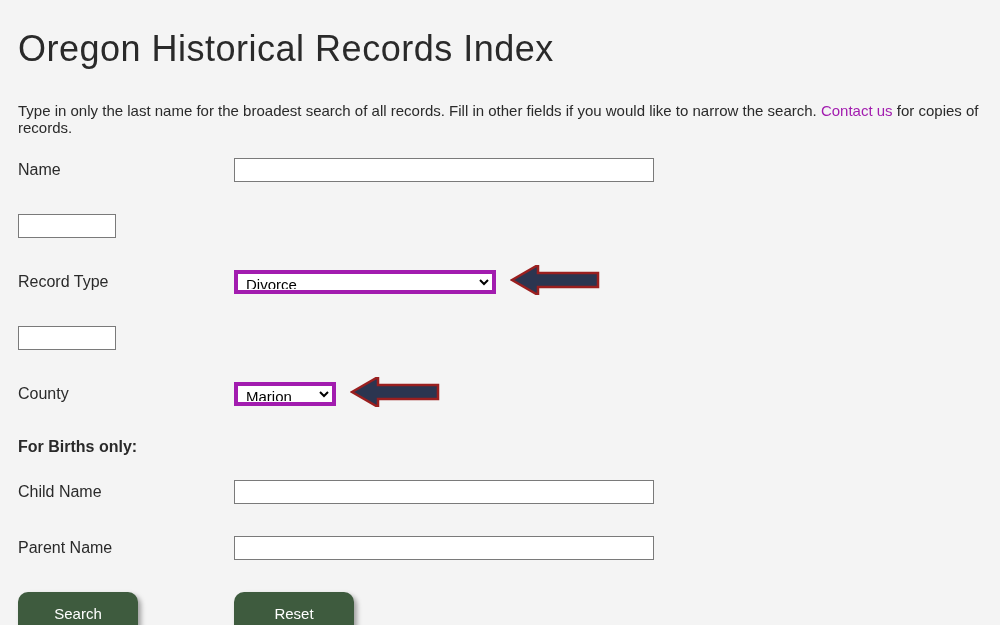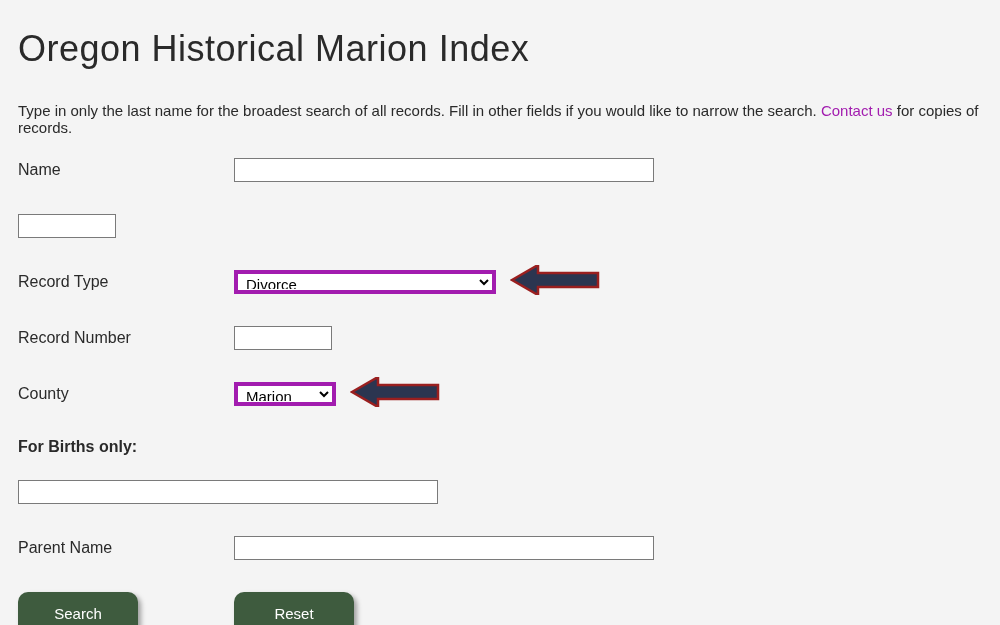--- a/index.html
+++ b/index.html
@@ -102,21 +102,21 @@
       width: 76px;
       height: 28px;
     }
     .arrow svg {
       display: block;
     }
   </style>
 </head>
 <body>
 
-<h1>Oregon Historical Marion Index</h1>
+<h1>Oregon Historical Records Index</h1>
 
 <p class="intro">
   <span>Type in only the last name for the broadest search of all records. Fill in other fields if you would like to narrow the search. </span><a href="#">Contact us</a><span> for copies of records.</span>
 </p>
 
 <div class="form-row">
   <label class="form-label">Name</label>
   <input type="text" class="input-wide" value="" style="">
 </div>
 
@@ -130,39 +130,39 @@
     <option>Divorce</option>
   </select>
   <span class="arrow" style="left:492px; top:-5px;">
     <svg width="90" height="30" viewBox="0 0 90 30">
       <path d="M 88 8 L 88 22 L 28 22 L 28 30 L 2 15 L 28 0 L 28 8 Z" fill="#2b3550" stroke="#9a1f1f" stroke-width="2.5"></path>
     </svg>
   </span>
 </div>
 
 <div class="form-row">
-  <label class="form-label">Record Number</label>
   <input type="text" class="input-small" value="" style="">
 </div>
 
 <div class="form-row">
   <label class="form-label">County</label>
   <select class="select-county">
     <option>Marion</option>
   </select>
   <span class="arrow" style="left:332px; top:-5px;">
     <svg width="90" height="30" viewBox="0 0 90 30">
       <path d="M 88 8 L 88 22 L 28 22 L 28 30 L 2 15 L 28 0 L 28 8 Z" fill="#2b3550" stroke="#9a1f1f" stroke-width="2.5"></path>
     </svg>
   </span>
 </div>
 
 <div class="section-label">For Births only:</div>
 
 <div class="form-row">
+  <label class="form-label">Child Name</label>
   <input type="text" class="input-wide" value="" style="">
 </div>
 
 <div class="form-row">
   <label class="form-label">Parent Name</label>
   <input type="text" class="input-wide" value="" style="">
 </div>
 
 <div class="button-row">
   <button>Search</button>

